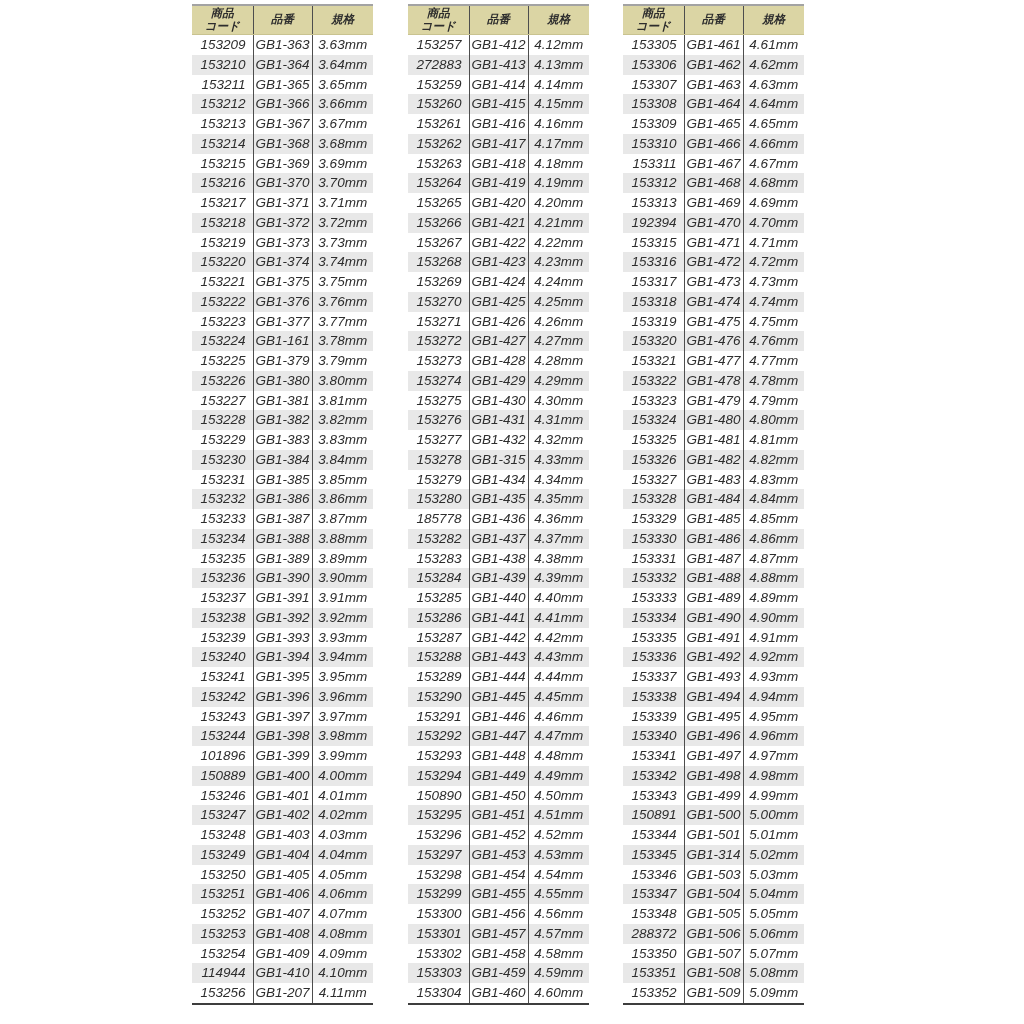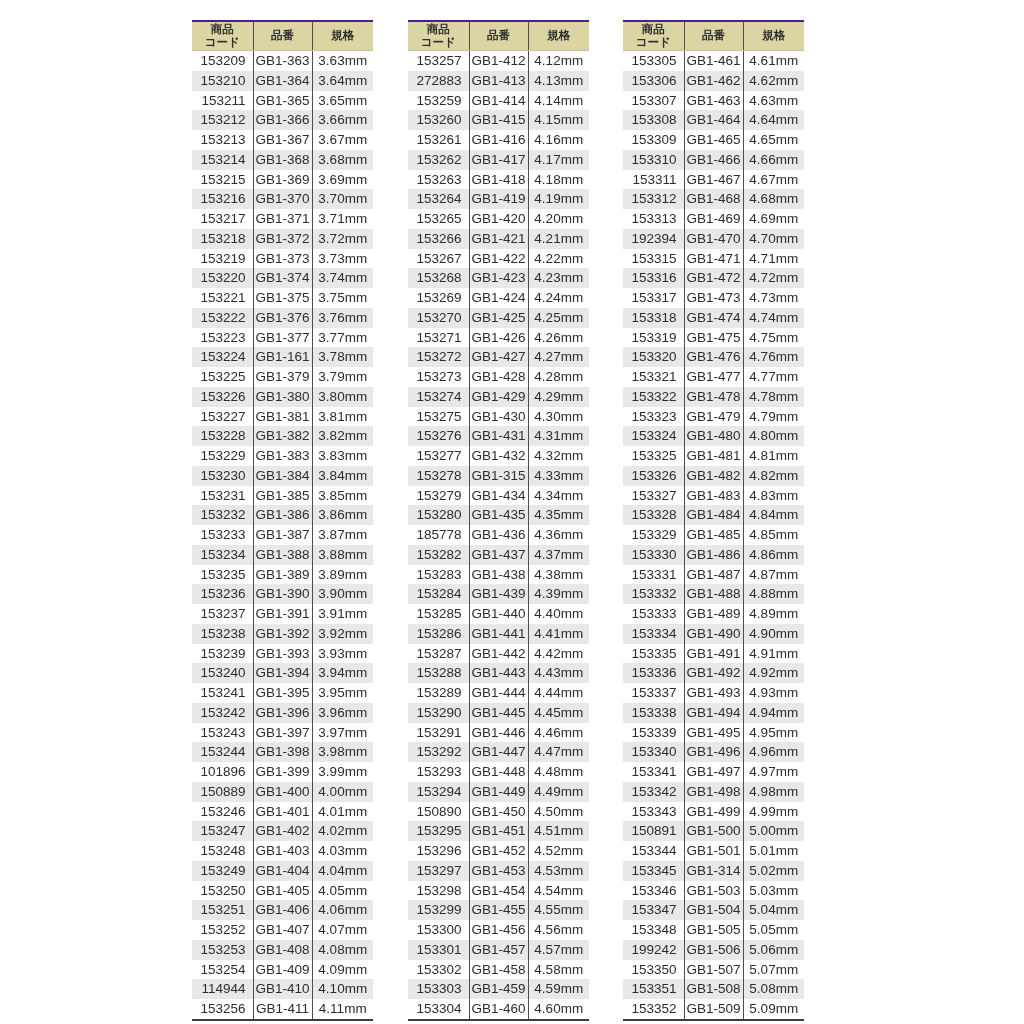--- a/index.html
+++ b/index.html
@@ -6,26 +6,27 @@
   body {
     width: 1024px; height: 1024px;
     background: #ffffff;
     position: relative;
     font-family: "Liberation Sans", sans-serif;
     color: #2d2d2d;
     overflow: hidden;
   }
   .spec-table {
     position: absolute;
-    top: 20px;
+    top: 4px;
     width: 181px;
     border-collapse: collapse;
     table-layout: fixed;
-    border-top: 2px solid #4c1d95;
+    border-top: 2px solid #a3a3a3;
     border-bottom: 2px solid #3d3d3d;
+    font-style: italic;
   }
   #table-1 { left: 192px; }
   #table-2 { left: 408px; }
   #table-3 { left: 623px; }
   .col-code { width: 61px; }
   .col-part { width: 59px; }
   .col-spec { width: 61px; }
   .spec-table th, .spec-table td {
     padding: 0;
     vertical-align: middle;
@@ -311,21 +312,21 @@
           <td class="cell-part">GB1-409</td>
           <td class="cell-spec">4.09mm</td>
         </tr>
         <tr>
           <td class="cell-code">114944</td>
           <td class="cell-part">GB1-410</td>
           <td class="cell-spec">4.10mm</td>
         </tr>
         <tr>
           <td class="cell-code">153256</td>
-          <td class="cell-part">GB1-411</td>
+          <td class="cell-part">GB1-207</td>
           <td class="cell-spec">4.11mm</td>
         </tr>
       </tbody>
   </table>
 
   <table id="table-2" class="spec-table">
     <colgroup>
         <col class="col-code">
         <col class="col-part">
         <col class="col-spec">
@@ -821,21 +822,21 @@
           <td class="cell-code">153347</td>
           <td class="cell-part">GB1-504</td>
           <td class="cell-spec">5.04mm</td>
         </tr>
         <tr>
           <td class="cell-code">153348</td>
           <td class="cell-part">GB1-505</td>
           <td class="cell-spec">5.05mm</td>
         </tr>
         <tr>
-          <td class="cell-code">199242</td>
+          <td class="cell-code">288372</td>
           <td class="cell-part">GB1-506</td>
           <td class="cell-spec">5.06mm</td>
         </tr>
         <tr>
           <td class="cell-code">153350</td>
           <td class="cell-part">GB1-507</td>
           <td class="cell-spec">5.07mm</td>
         </tr>
         <tr>
           <td class="cell-code">153351</td>

